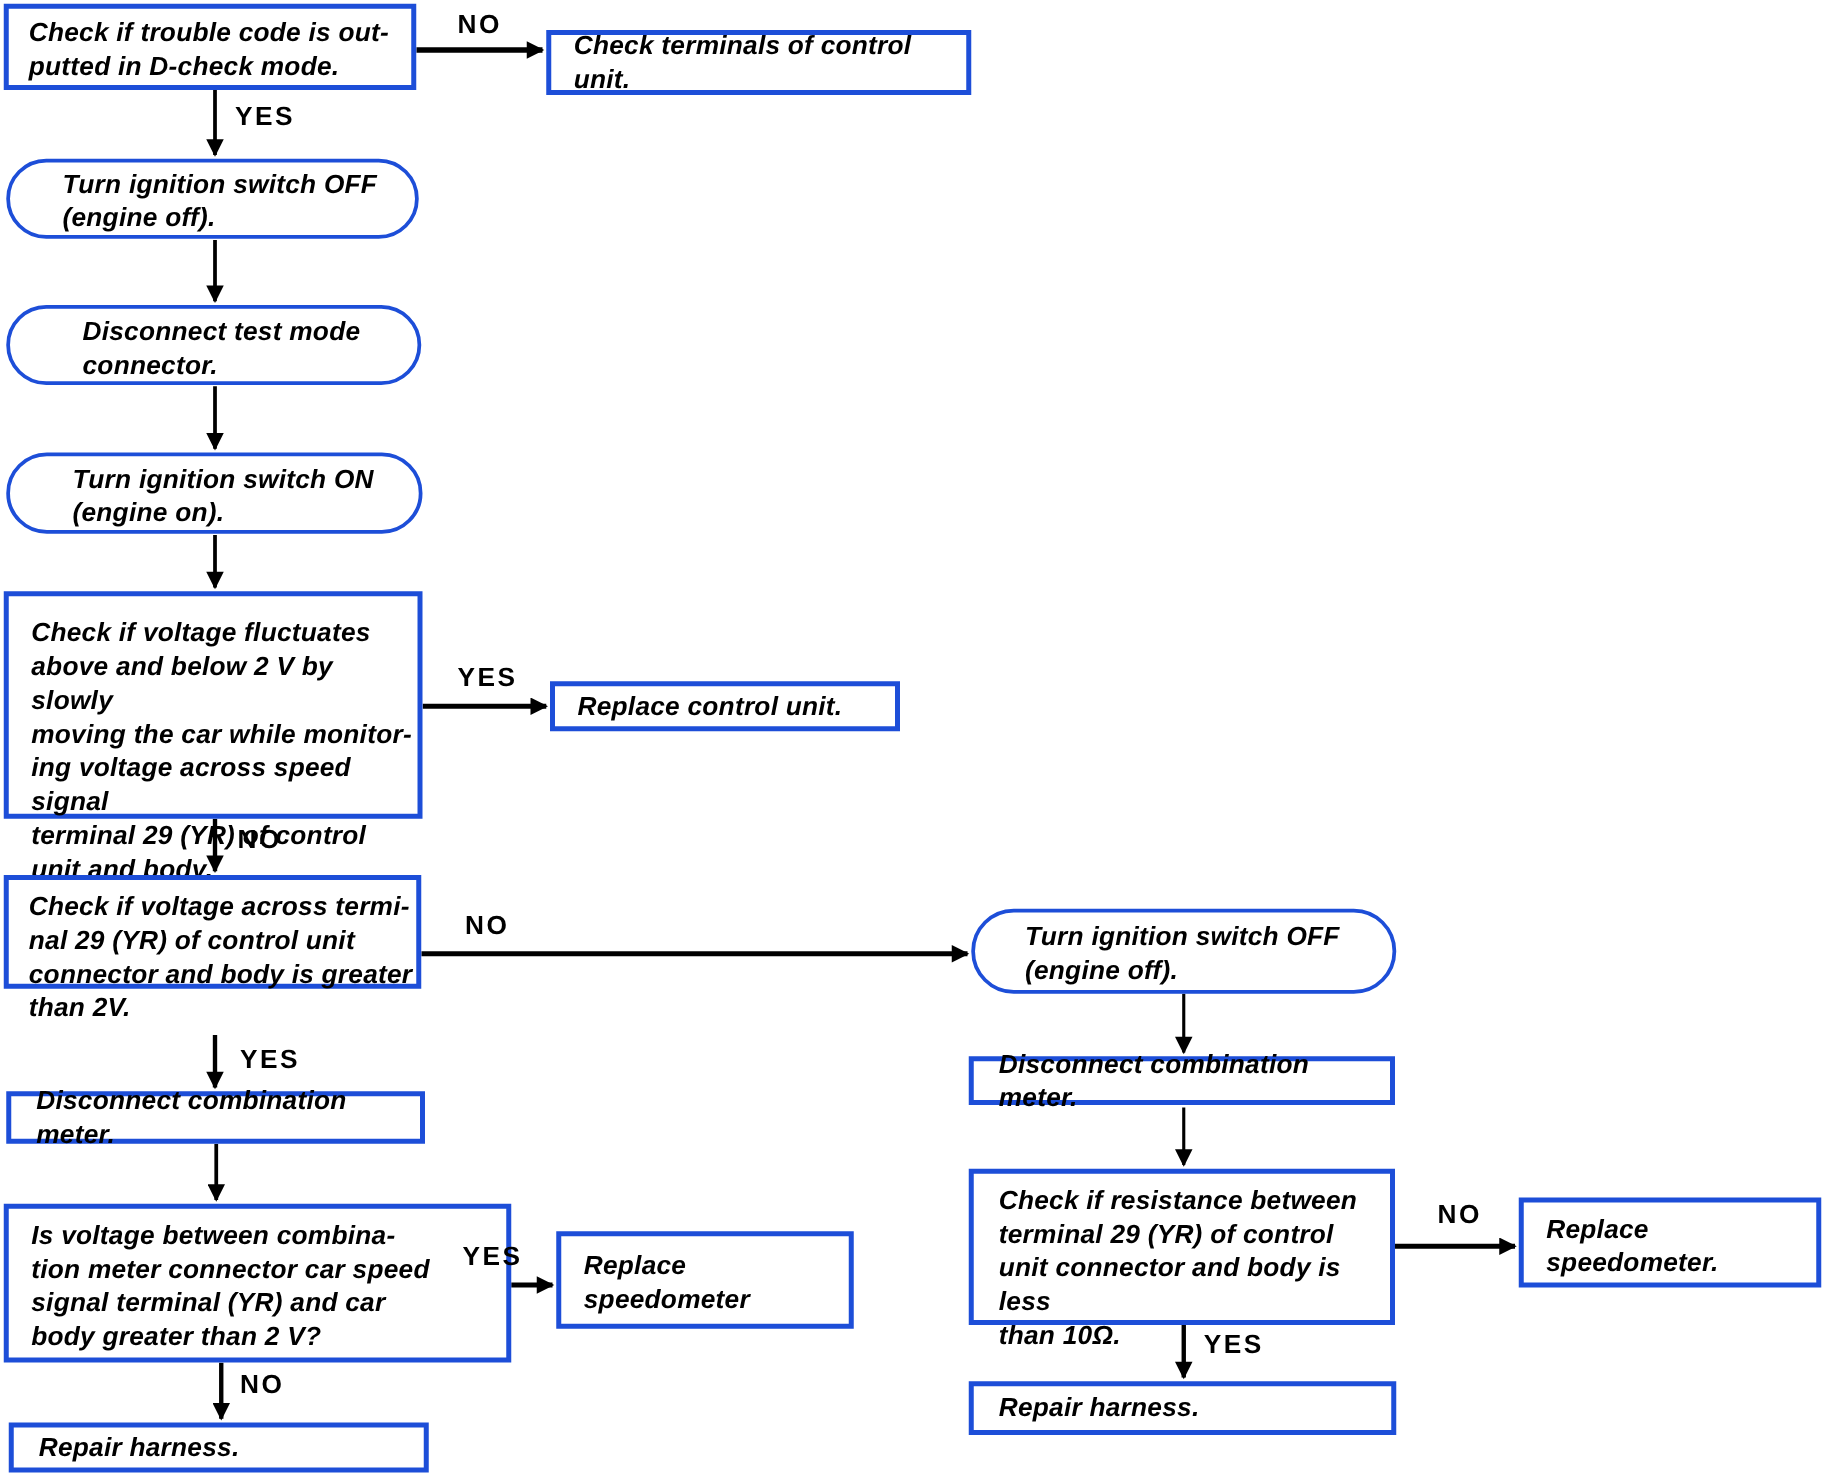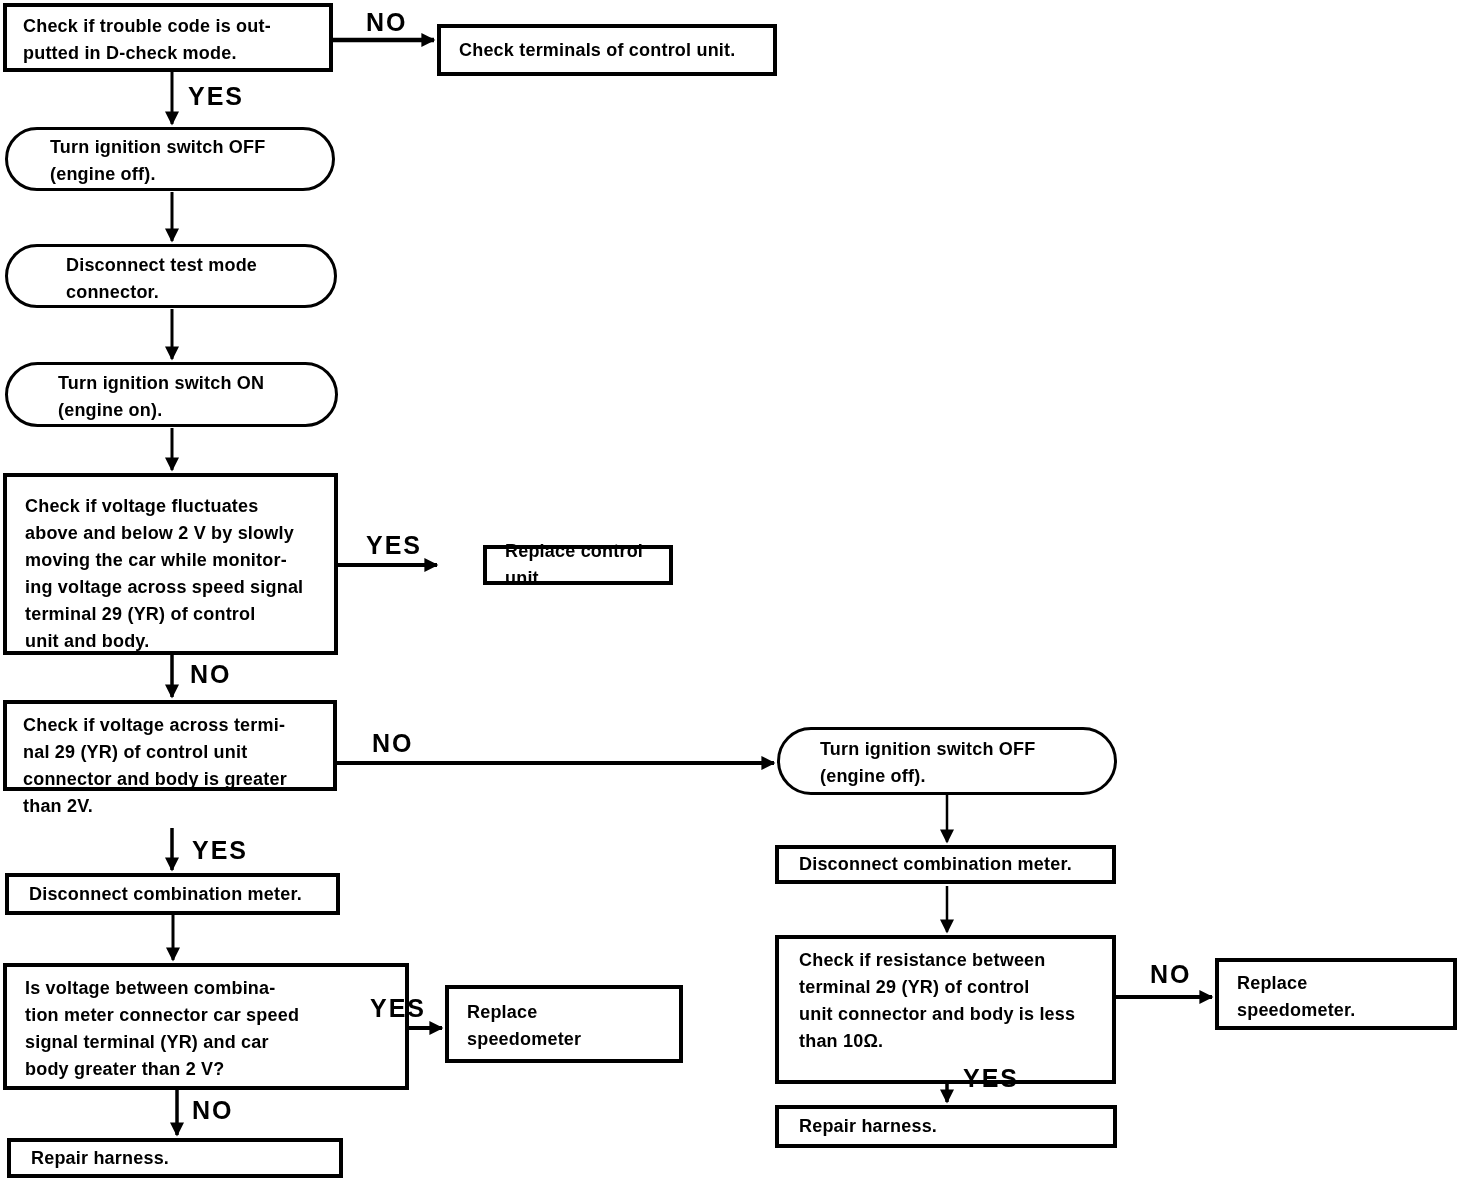--- a/index.html
+++ b/index.html
@@ -3,43 +3,43 @@
 <meta charset="utf-8">
 <style>
   html,body { margin:0; padding:0; background:#ffffff; }
   .stage {
     position:relative; width:1472px; height:1182px; background:#ffffff;
     font-family:"Liberation Sans", sans-serif; color:#000;
   }
   svg.wires { position:absolute; left:0; top:0; width:1472px; height:1182px; }
   .node {
     position:absolute; box-sizing:border-box; background:#fff;
-    border:4px solid #000000; font-weight:bold; font-size:18px;
-    line-height:27px; white-space:pre-line; letter-spacing:0.2px;
+    border:4px solid #1d4ed8; font-weight:bold; font-size:21px;
+    line-height:27px; white-space:pre-line; letter-spacing:0.2px;font-style:italic;
   }
   .rounded { border-width:3px; }
   .edge-label {
-    position:absolute; font-weight:bold; font-size:25px; letter-spacing:2px;
+    position:absolute; font-weight:bold; font-size:21px; letter-spacing:2px;
     white-space:nowrap;
   }
   #n1 { left:3px;   top:3px;    width:330px; height:69px;  padding:6px 8px 0 16px; }
   #n2 { left:437px; top:5px;    width:340px; height:52px;  display:flex; align-items:center; padding-left:18px;margin-top:19px; }
   #n3 { left:5px;   top:127px;  width:330px; height:64px;  border-radius:32px; padding:4px 0 0 42px; }
   #n4 { left:5px;   top:244px;  width:332px; height:64px;  border-radius:32px; padding:5px 0 0 58px; }
   #n5 { left:5px;   top:362px;  width:333px; height:65px;  border-radius:33px; padding:5px 0 0 50px; }
   #n6 { left:3px;   top:473px;  width:335px; height:182px; padding:16px 0 0 18px; }
-  #n7 { left:440px; top:545px;  width:190px; height:40px;  display:flex; align-items:center; padding-left:18px;margin-left:43px; }
+  #n7 { left:440px; top:545px;  width:280px; height:40px;  display:flex; align-items:center; padding-left:18px; }
   #n8 { left:3px;   top:700px;  width:334px; height:91px; padding:8px 0 0 16px; }
   #n9 { left:5px;   top:873px;  width:335px; height:42px;  display:flex; align-items:center; padding-left:20px; }
   #n10 { left:3px;   top:963px;  width:406px; height:127px; padding:8px 0 0 18px; }
   #n11 { left:445px; top:985px;  width:238px; height:78px;  padding:10px 0 0 18px; }
   #n12 { left:7px;   top:1138px; width:336px; height:40px;  display:flex; align-items:center; padding-left:20px; }
   #n13 { left:777px; top:727px;  width:340px; height:68px;  border-radius:34px; padding:6px 0 0 40px; }
   #n14 { left:775px; top:845px;  width:341px; height:39px;  display:flex; align-items:center; padding-left:20px; }
-  #n15 { left:775px; top:935px;  width:341px; height:149px; padding:8px 0 0 20px; }
+  #n15 { left:775px; top:935px;  width:341px; height:125px; padding:8px 0 0 20px; }
   #n16 { left:1215px; top:958px; width:242px; height:72px;  padding:8px 0 0 18px; }
   #n17 { left:775px; top:1105px; width:342px; height:43px;  display:flex; align-items:center; padding-left:20px; }
   #l1 { left:366px;  top:8px; }
   #l2 { left:188px;  top:82px; }
   #l3 { left:366px;  top:531px; }
   #l4 { left:190px;  top:660px; }
   #l5 { left:372px;  top:729px; }
   #l6 { left:192px;  top:836px; }
   #l7 { left:370px;  top:994px; }
   #l8 { left:192px;  top:1096px; }

